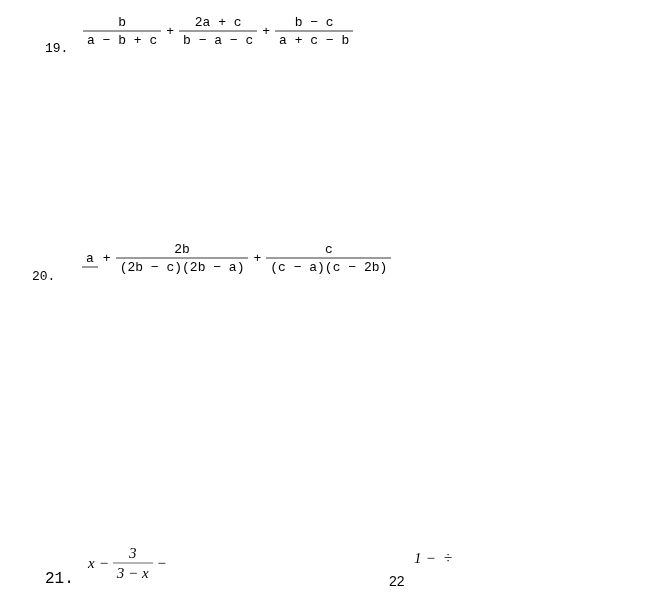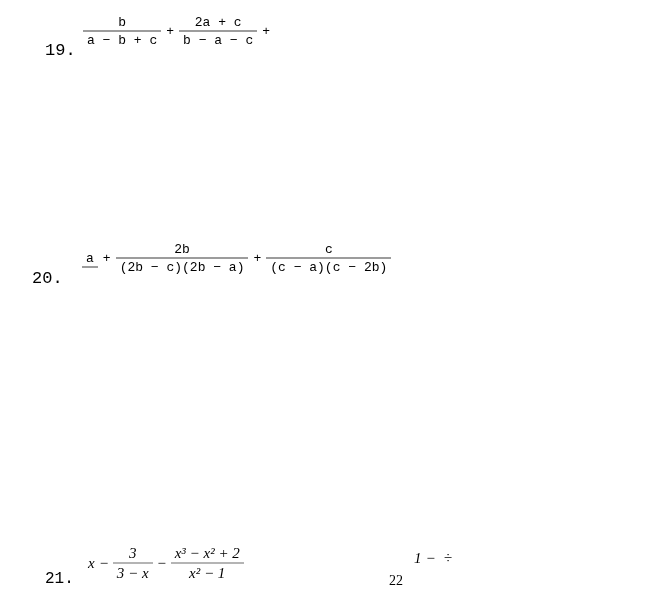--- a/index.html
+++ b/index.html
@@ -31,28 +31,28 @@
     font-family: "Liberation Mono", "DejaVu Sans Mono", monospace;
     font-size: 13px;
   }
   .serif {
     font-family: "Liberation Serif", "DejaVu Serif", serif;
     font-style: italic;
     font-size: 15px;
   }
   .label-mono {
     font-family: "Liberation Mono", "DejaVu Sans Mono", monospace;
-    font-size: 17px;
+    font-size: 13px;
   }
   .label-serif {
     font-family: Liberation Mono, monospace;
     font-size: 16px;
   }
   .label-sans {
-    font-family: Liberation Serif, serif;
+    font-family: Liberation Sans, sans-serif;
     font-size: 14px;
   }
   .frac {
     display: inline-block;
     text-align: center;
     vertical-align: middle;
   }
   .frac .num,
   .frac .den {
     display: block;
@@ -82,20 +82,24 @@
     <span class="frac">
       <span class="num">b</span>
       <span class="den">a − b + c</span>
     </span>
     <span class="op">+</span>
     <span class="frac">
       <span class="num">2a + c</span>
       <span class="den">b − a − c</span>
     </span>
     <span class="op">+</span>
+    <span class="frac">
+      <span class="num">b − c</span>
+      <span class="den">a + c − b</span>
+    </span>
   </div>
 </div>
 
 <div>
   <span class="plabel label-mono" style="left:32px; top:270px">20.</span>
   <div class="expr mono" style="left:82px; top:258px">
     <span class="frac">
       <span class="num">a</span>
     </span>
     <span class="op">+</span>
@@ -114,24 +118,20 @@
 <div>
   <span class="plabel label-serif" style="left:45px; top:571px">21.</span>
   <div class="expr serif" style="left:88px; top:563px">
     <span class="term">x</span>
     <span class="op">−</span>
     <span class="frac">
       <span class="num">3</span>
       <span class="den">3 − x</span>
     </span>
     <span class="op">−</span>
-    <span class="frac">
-      <span class="num">x³ − x² + 2</span>
-      <span class="den">x² − 1</span>
-    </span>
   </div>
 </div>
 
 <div>
   <span class="plabel label-sans" style="left:389px; top:574px">22</span>
   <div class="expr serif" style="left:414px; top:558px">
     <span class="term">1</span>
     <span class="op">−</span>
     <span class="op">÷</span>
   </div>

